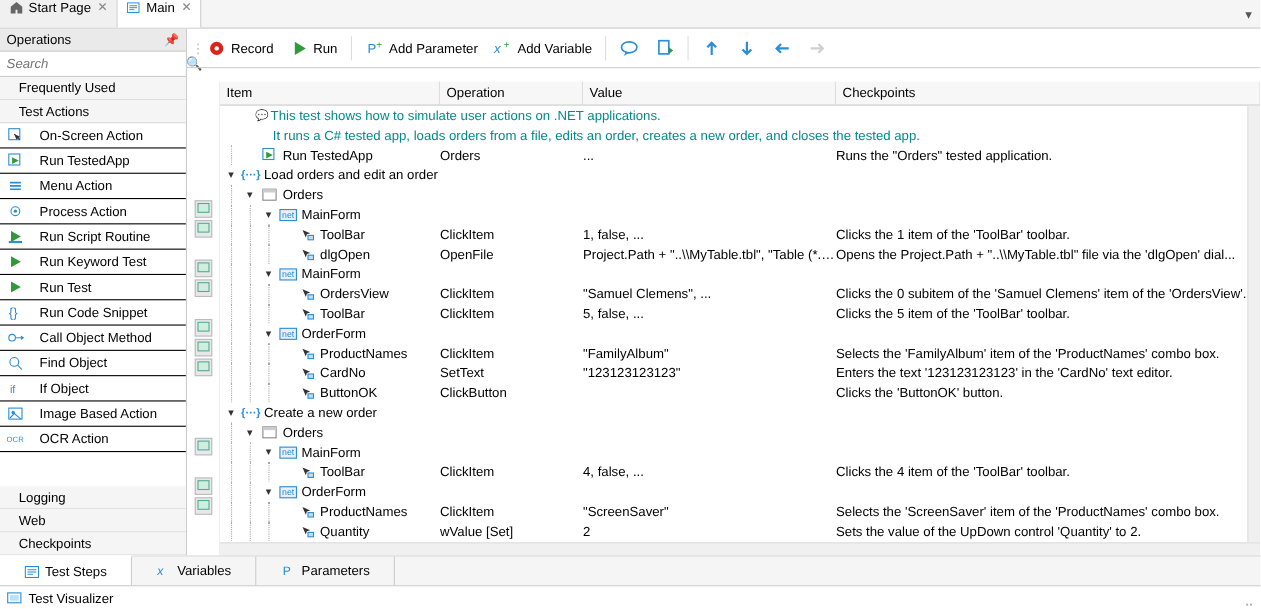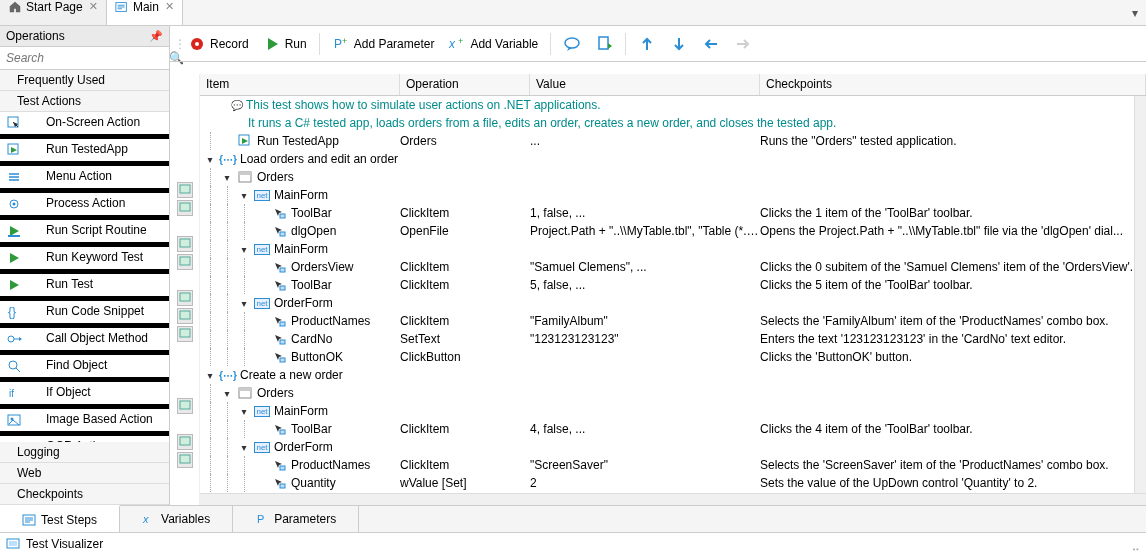--- a/index.html
+++ b/index.html
@@ -12,21 +12,21 @@
 .dropdown-arrow { padding: 0 8px; display: flex; align-items: center; color: #555; cursor: pointer; }
 .main-row { flex: 1; display: flex; overflow: hidden; border-bottom: 1px solid #ccc; }
 .left-panel { width: 170px; border-right: 1px solid #ccc; display: flex; flex-direction: column; background: #fff; }
 .panel-header { background: #eaeaea; border-bottom: 1px solid #ccc; padding: 3px 6px; display: flex; align-items: center; justify-content: space-between; }
 .pin-icon { color: #888; font-size: 11px; }
 .search-row { display: flex; align-items: center; border-bottom: 1px solid #ccc; padding: 2px 4px; }
 .search-row input { flex: 1; border: none; outline: none; font-style: italic; color: #888; font-size: 12px; padding: 2px; }
 .search-row .mag { color: #555; padding: 0 4px; cursor: pointer; }
 .category { background: #f5f5f5; border-bottom: 1px solid #ddd; padding: 3px 17px; cursor: pointer; }
 .actions-list { flex: 1; overflow-y: auto; }
-.action-item { display: flex; align-items: flex-start; gap: 24px; padding: 3px 6px; cursor: pointer; border-bottom: 5px solid #000000; }
+.action-item { display: flex; align-items: center; gap: 14px; padding: 3px 6px; cursor: pointer; border-bottom: 1px solid #000000; }
 .action-item .ico { width: 16px; height: 16px; display: inline-flex; align-items: center; justify-content: center; font-size: 11px; }
 .right-panel { flex: 1; display: flex; flex-direction: column; overflow: hidden; }
 .toolbar { height: 36px; border-bottom: 1px solid #ccc; display: flex; align-items: center; padding: 0 4px; gap: 2px; }
 .tbtn { display: flex; align-items: center; gap: 4px; padding: 4px 6px; border-radius: 3px; cursor: pointer; }
 .tsep { width: 1px; height: 22px; background: #ddd; margin: 0 4px; }
 .grid-area { flex: 1; display: flex; overflow: hidden; margin-top: 12px; }
 .gutter { width: 30px; border-right: 1px solid #eee; background: #fff; position: relative; }
 .gutter .thumb { position: absolute; left: 7px; width: 16px; height: 16px; background: #e8e8e8; border: 1px solid #bbb; display: flex; align-items: center; justify-content: center; font-size: 10px; color: #3a6; cursor: pointer; }
 .table-wrap { flex: 1; display: flex; flex-direction: column; overflow: hidden; }
 .thead { display: flex; background: #f7f7f7; border-bottom: 1px solid #ccc; height: 22px; font-weight: normal; }

